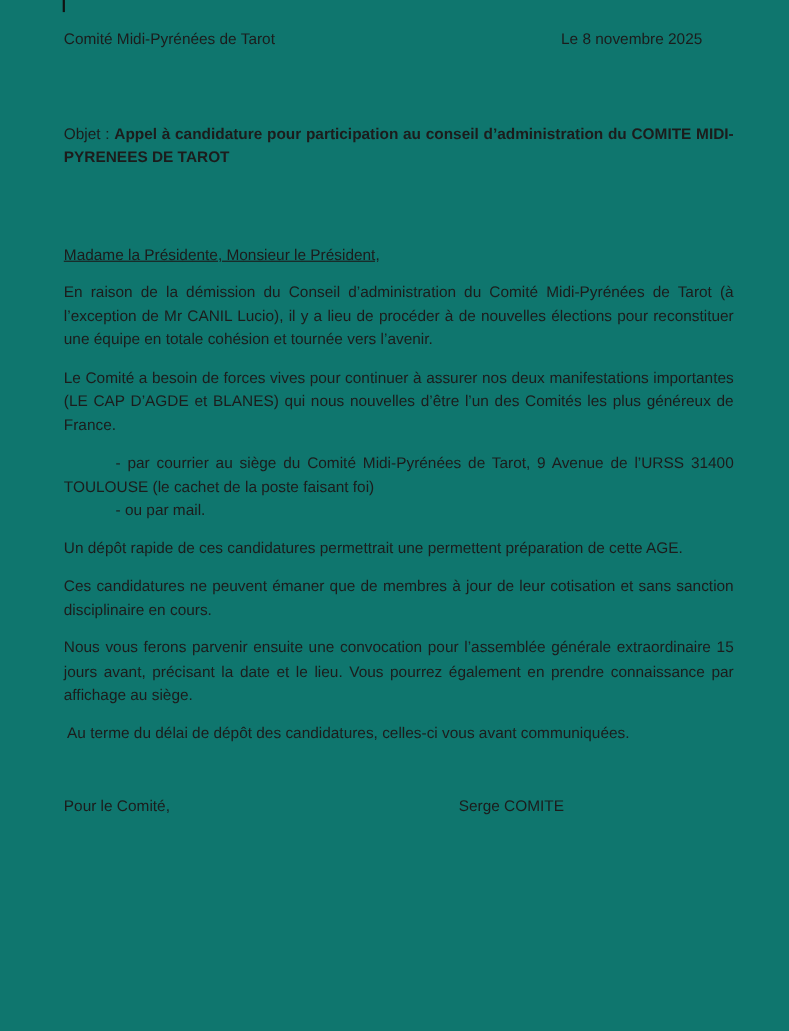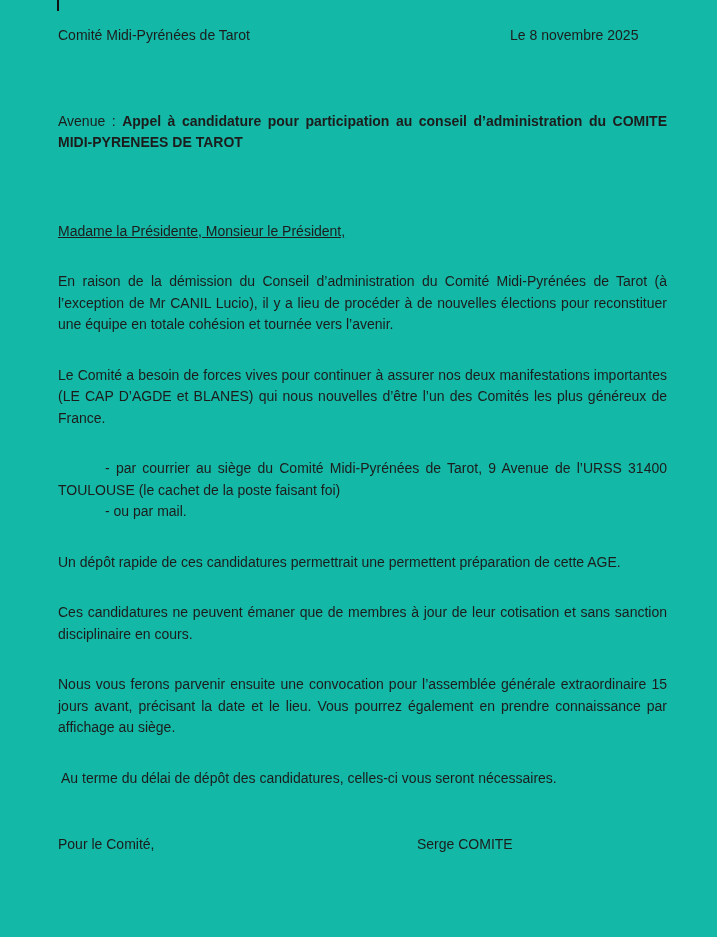--- a/index.html
+++ b/index.html
@@ -13,21 +13,21 @@
     height: 937px;
     overflow: hidden;
     position: relative;
     font-family: "Liberation Sans", sans-serif;
     color: #1c1c1c;
   }
   .page {
     position: relative;
     width: 717px;
     height: 937px;
-    background: #14b8a6;
+    background: #0f766e;
   }
   .caret {
     position: absolute;
     left: 57px;
     top: 0;
     width: 2px;
     height: 11px;
     background: #111111;
   }
   .content {
@@ -41,60 +41,60 @@
     text-align: justify;
   }
   .row {
     position: relative;
     text-align: left;
   }
   .abs-date  { position: absolute; left: 452px; top: 0; white-space: nowrap; }
   .abs-name  { position: absolute; left: 359px; top: 0; white-space: nowrap; }
   .mt-subject    { margin-top: 64px; }
   .mt-salutation { margin-top: 67px; text-decoration: underline; }
-  .mt-para       { margin-top: 29px; }
+  .mt-para       { margin-top: 13px; }
   .mt-sign       { margin-top: 45px; }
   .hang { text-indent: 47px; }
   .note { text-indent: 3px; }
   b, .bold { font-weight: bold; }
 </style>
 </head>
 <body>
 
 <div class="page">
   <div class="caret"></div>
 
   <div class="content">
 
     <div class="row">
       <span>Comité Midi-Pyrénées de Tarot</span>
       <span class="abs-date">Le 8 novembre 2025</span>
     </div>
 
-    <div class="para mt-subject"><span>Avenue : </span><b>Appel à candidature pour participation au conseil d’administration du COMITE MIDI-PYRENEES DE TAROT</b></div>
+    <div class="para mt-subject"><span>Objet : </span><b>Appel à candidature pour participation au conseil d’administration du COMITE MIDI-PYRENEES DE TAROT</b></div>
 
     <div class="para mt-salutation row">Madame la Présidente, Monsieur le Président,</div>
 
     <div class="para mt-para">En raison de la démission du Conseil d’administration du Comité Midi-Pyrénées de Tarot (à l’exception de Mr CANIL Lucio), il y a lieu de procéder à de nouvelles élections pour reconstituer une équipe en totale cohésion et tournée vers l’avenir.</div>
 
 
     <div class="para mt-para">Le Comité a besoin de forces vives pour continuer à assurer nos deux manifestations importantes (LE CAP D’AGDE et BLANES) qui nous nouvelles d’être l’un des Comités les plus généreux de France.</div>
 
     <div class="para mt-para">
       <div class="hang">- par courrier au siège du Comité Midi-Pyrénées de Tarot, 9 Avenue de l’URSS 31400 TOULOUSE (le cachet de la poste faisant foi)</div>
       <div class="hang">- ou par mail.</div>
     </div>
 
     <div class="para mt-para">Un dépôt rapide de ces candidatures permettrait une permettent préparation de cette AGE.</div>
 
     <div class="para mt-para">Ces candidatures ne peuvent émaner que de membres à jour de leur cotisation et sans sanction disciplinaire en cours.</div>
 
     <div class="para mt-para">Nous vous ferons parvenir ensuite une convocation pour l’assemblée générale extraordinaire 15 jours avant, précisant la date et le lieu. Vous pourrez également en prendre connaissance par affichage au siège.</div>
 
-    <div class="para mt-para note">Au terme du délai de dépôt des candidatures, celles-ci vous seront nécessaires.</div>
+    <div class="para mt-para note">Au terme du délai de dépôt des candidatures, celles-ci vous avant communiquées.</div>
 
     <div class="row mt-sign">
       <span>Pour le Comité,</span>
       <span class="abs-name">Serge COMITE</span>
     </div>
 
   </div>
 </div>
 
 </body></html>

